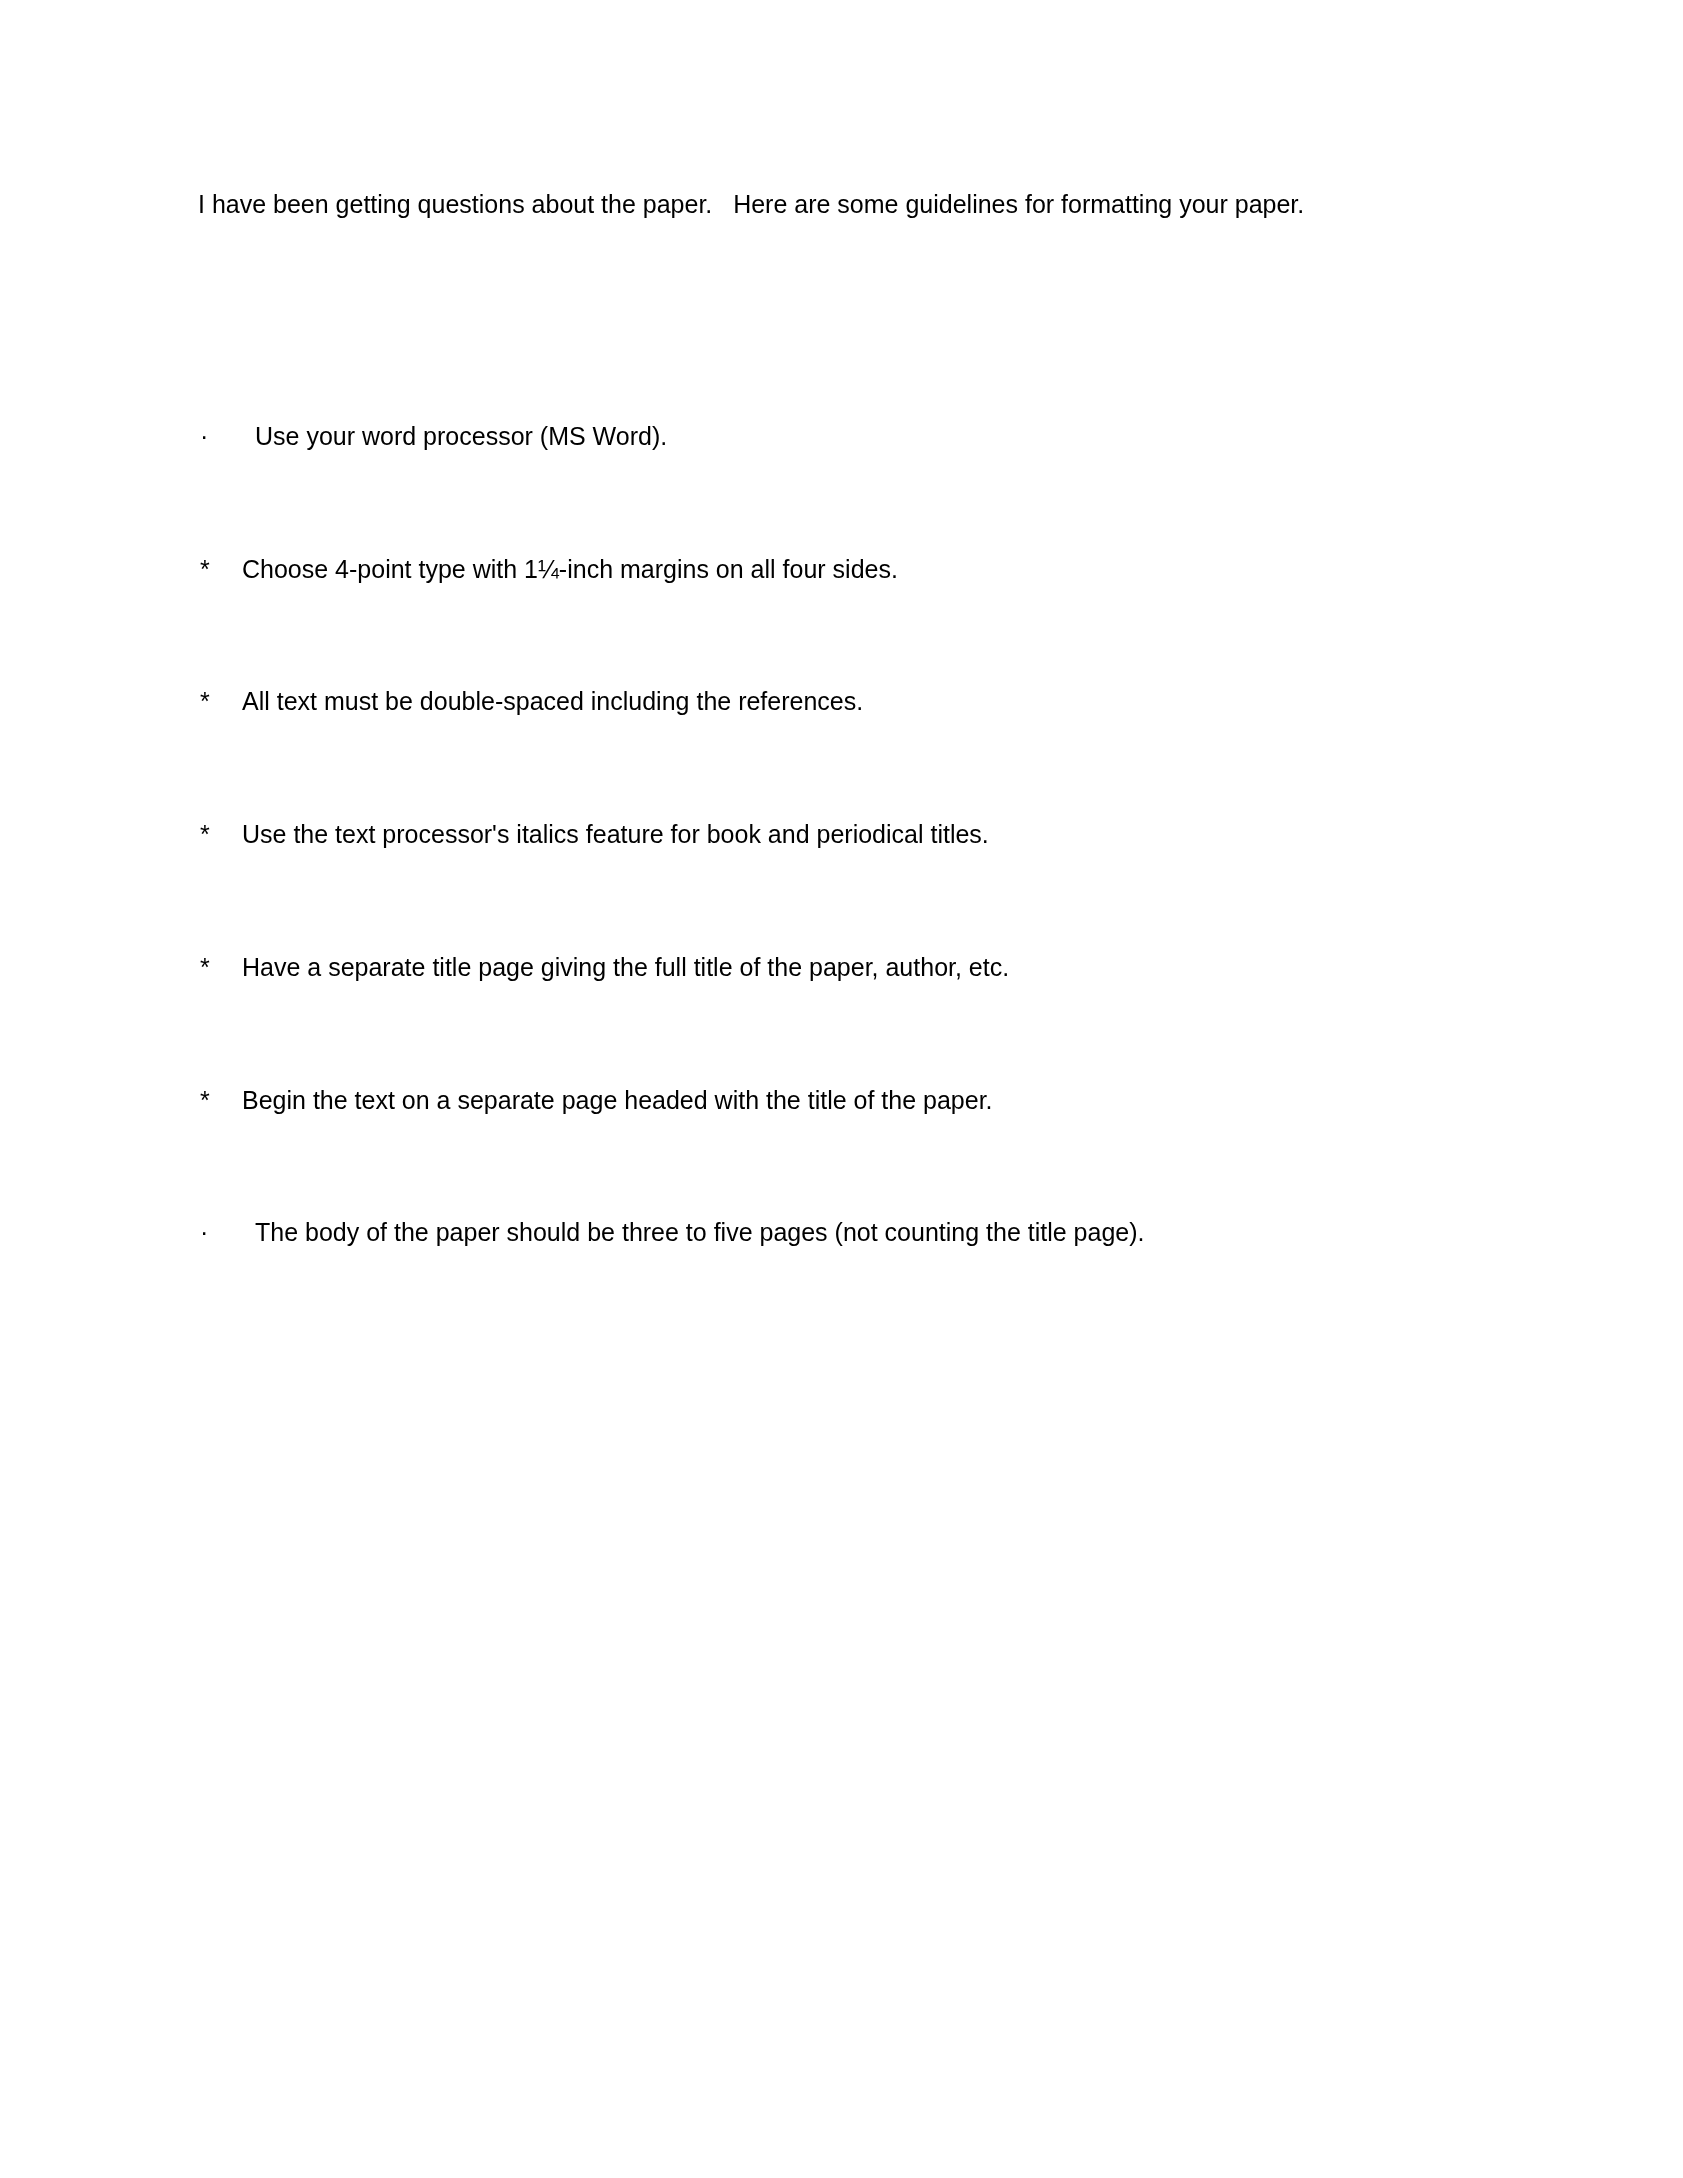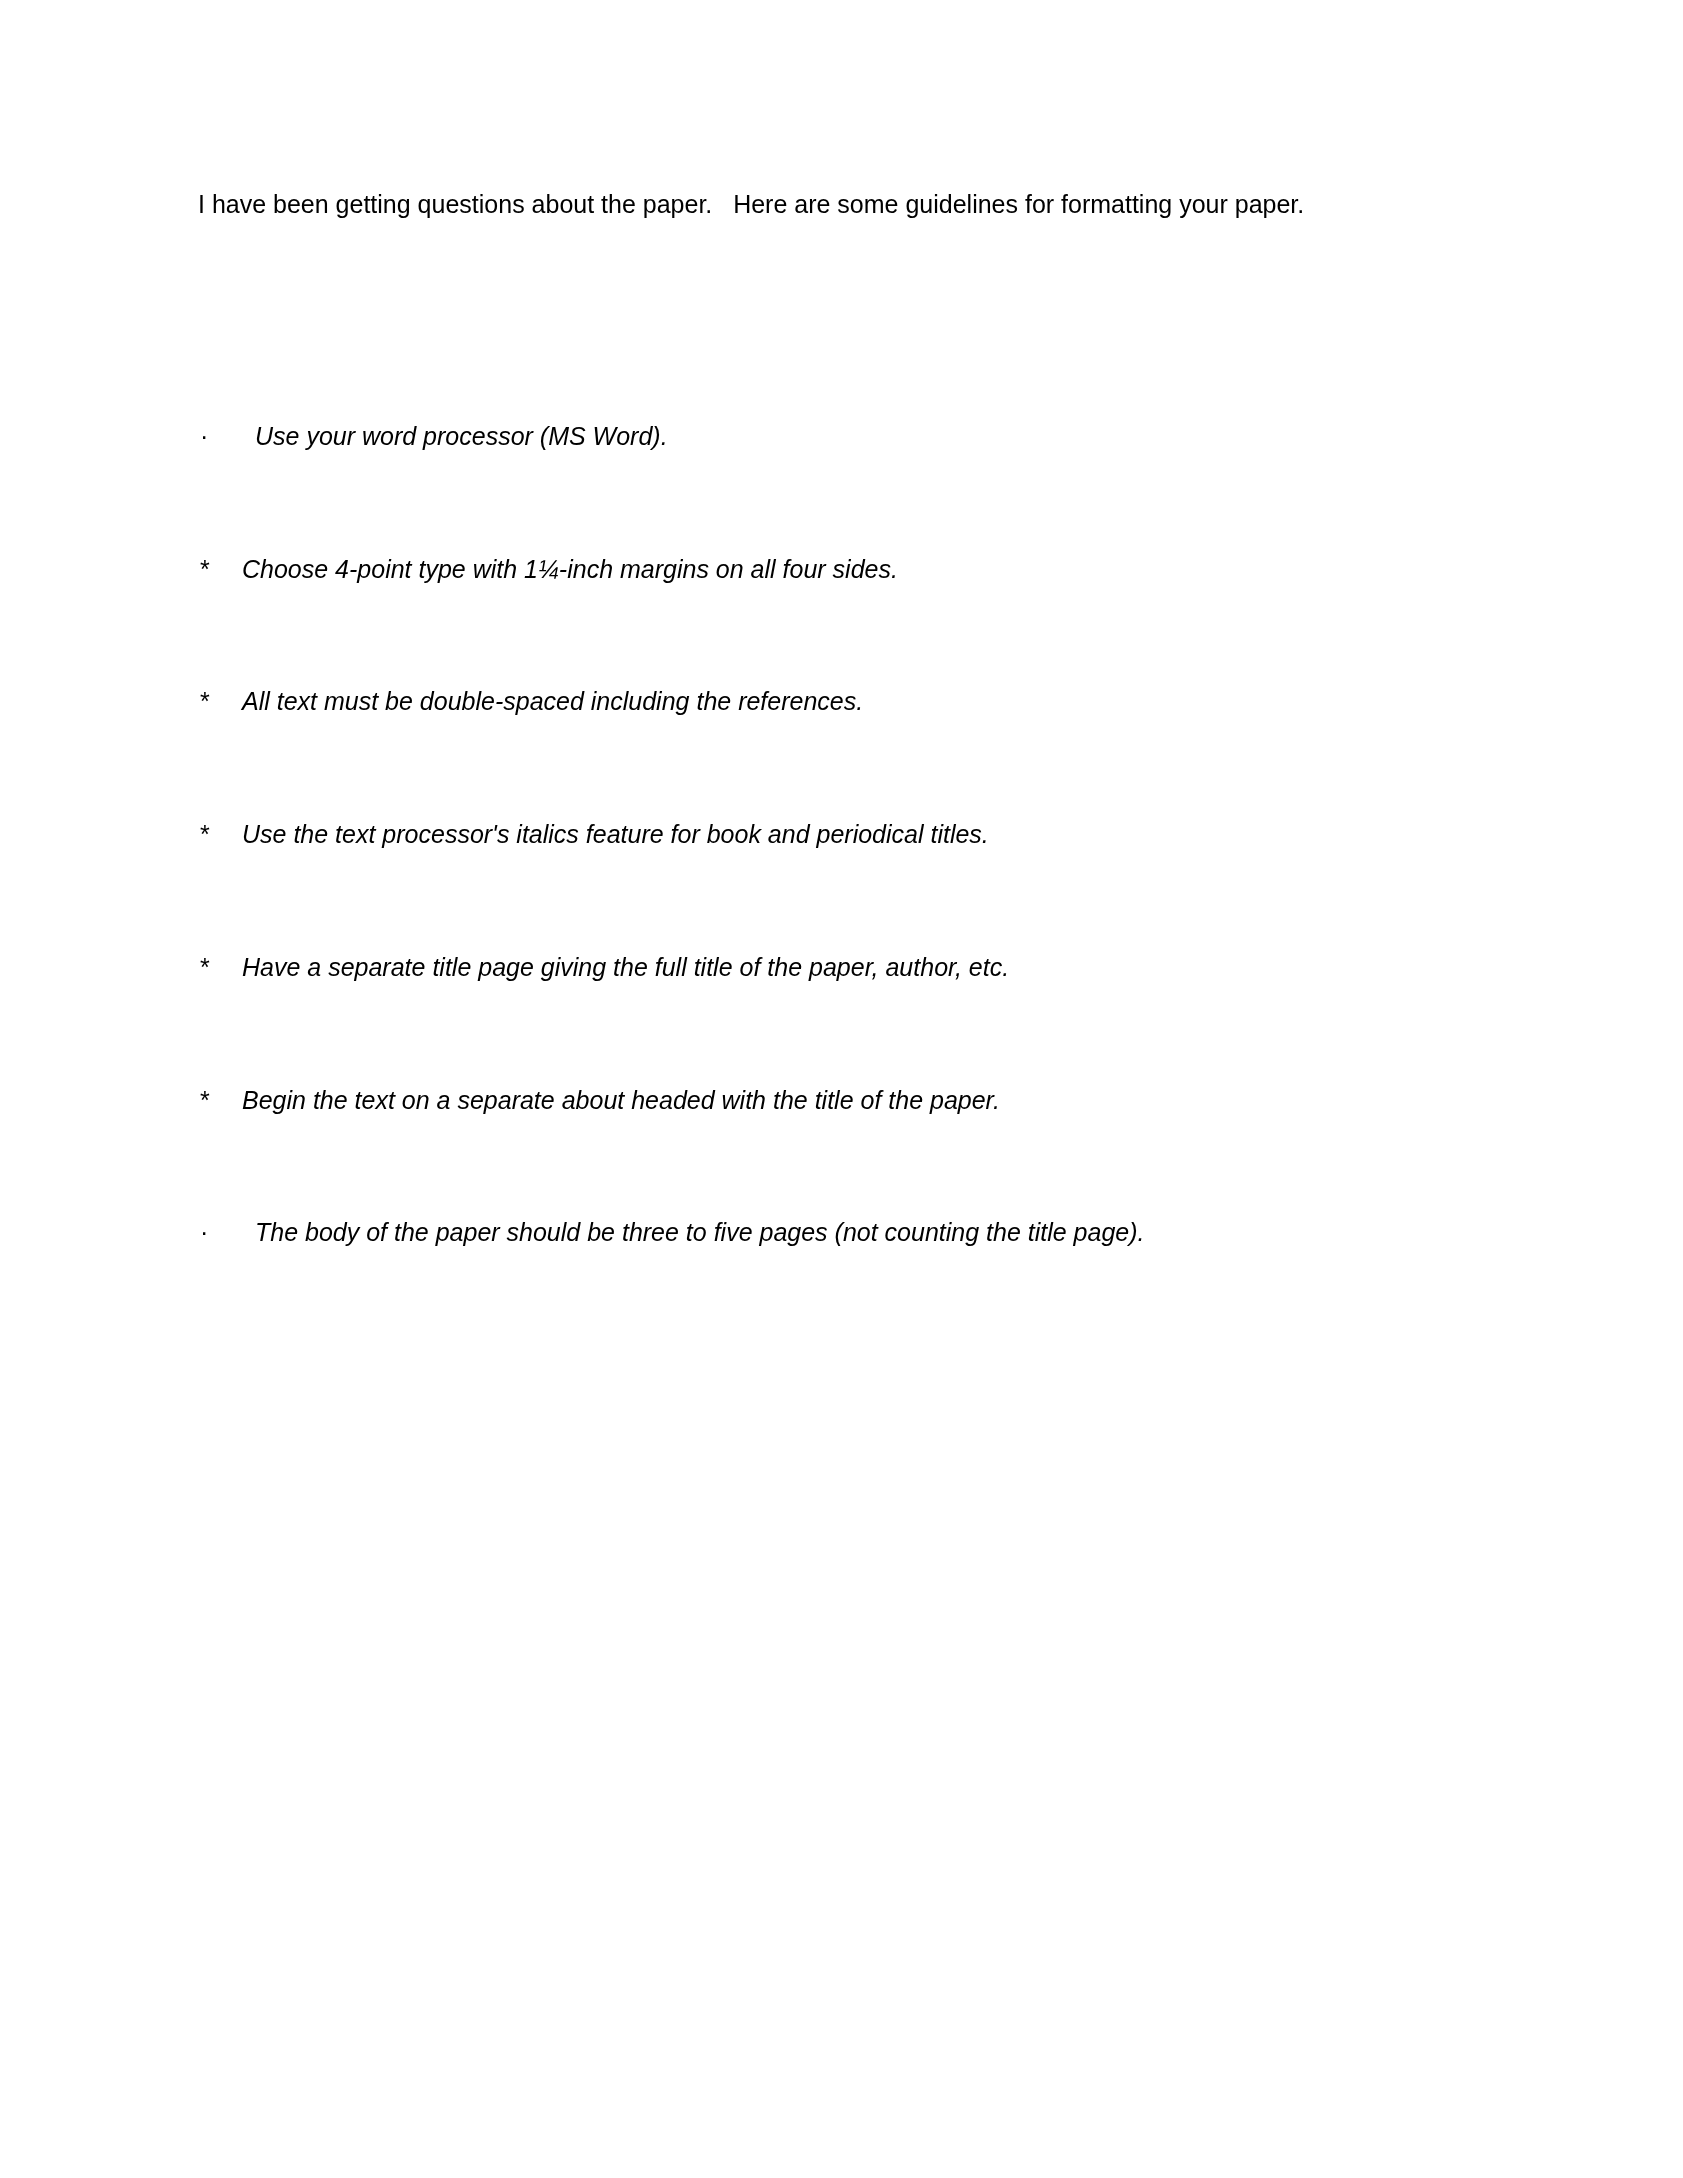--- a/index.html
+++ b/index.html
@@ -52,21 +52,20 @@
     width: 55px;
     padding-left: 2px;
   }
   .bullet-marker.star {
     width: 42px;
     padding-left: 2px;
   }
   .bullet-text {
     flex: 1 1 auto;
     white-space: pre-wrap;
-    font-style: italic;
   }
   .spacer-gap {
     height: 99px;
   }
 </style>
 </head>
 <body>
 
 <div class="page">
   <div class="doc-body">
@@ -97,21 +96,21 @@
         <span class="bullet-text">Use the text processor's italics feature for book and periodical titles.</span>
       </li>
 
       <li class="bullet-item">
         <span class="bullet-marker star">*</span>
         <span class="bullet-text">Have a separate title page giving the full title of the paper, author, etc.</span>
       </li>
 
       <li class="bullet-item">
         <span class="bullet-marker star">*</span>
-        <span class="bullet-text">Begin the text on a separate about headed with the title of the paper.</span>
+        <span class="bullet-text">Begin the text on a separate page headed with the title of the paper.</span>
       </li>
 
       <li class="bullet-item">
         <span class="bullet-marker dot">·</span>
         <span class="bullet-text">The body of the paper should be three to five pages (not counting the title page).</span>
       </li>
 
     </ul>
   </div>
 </div>

